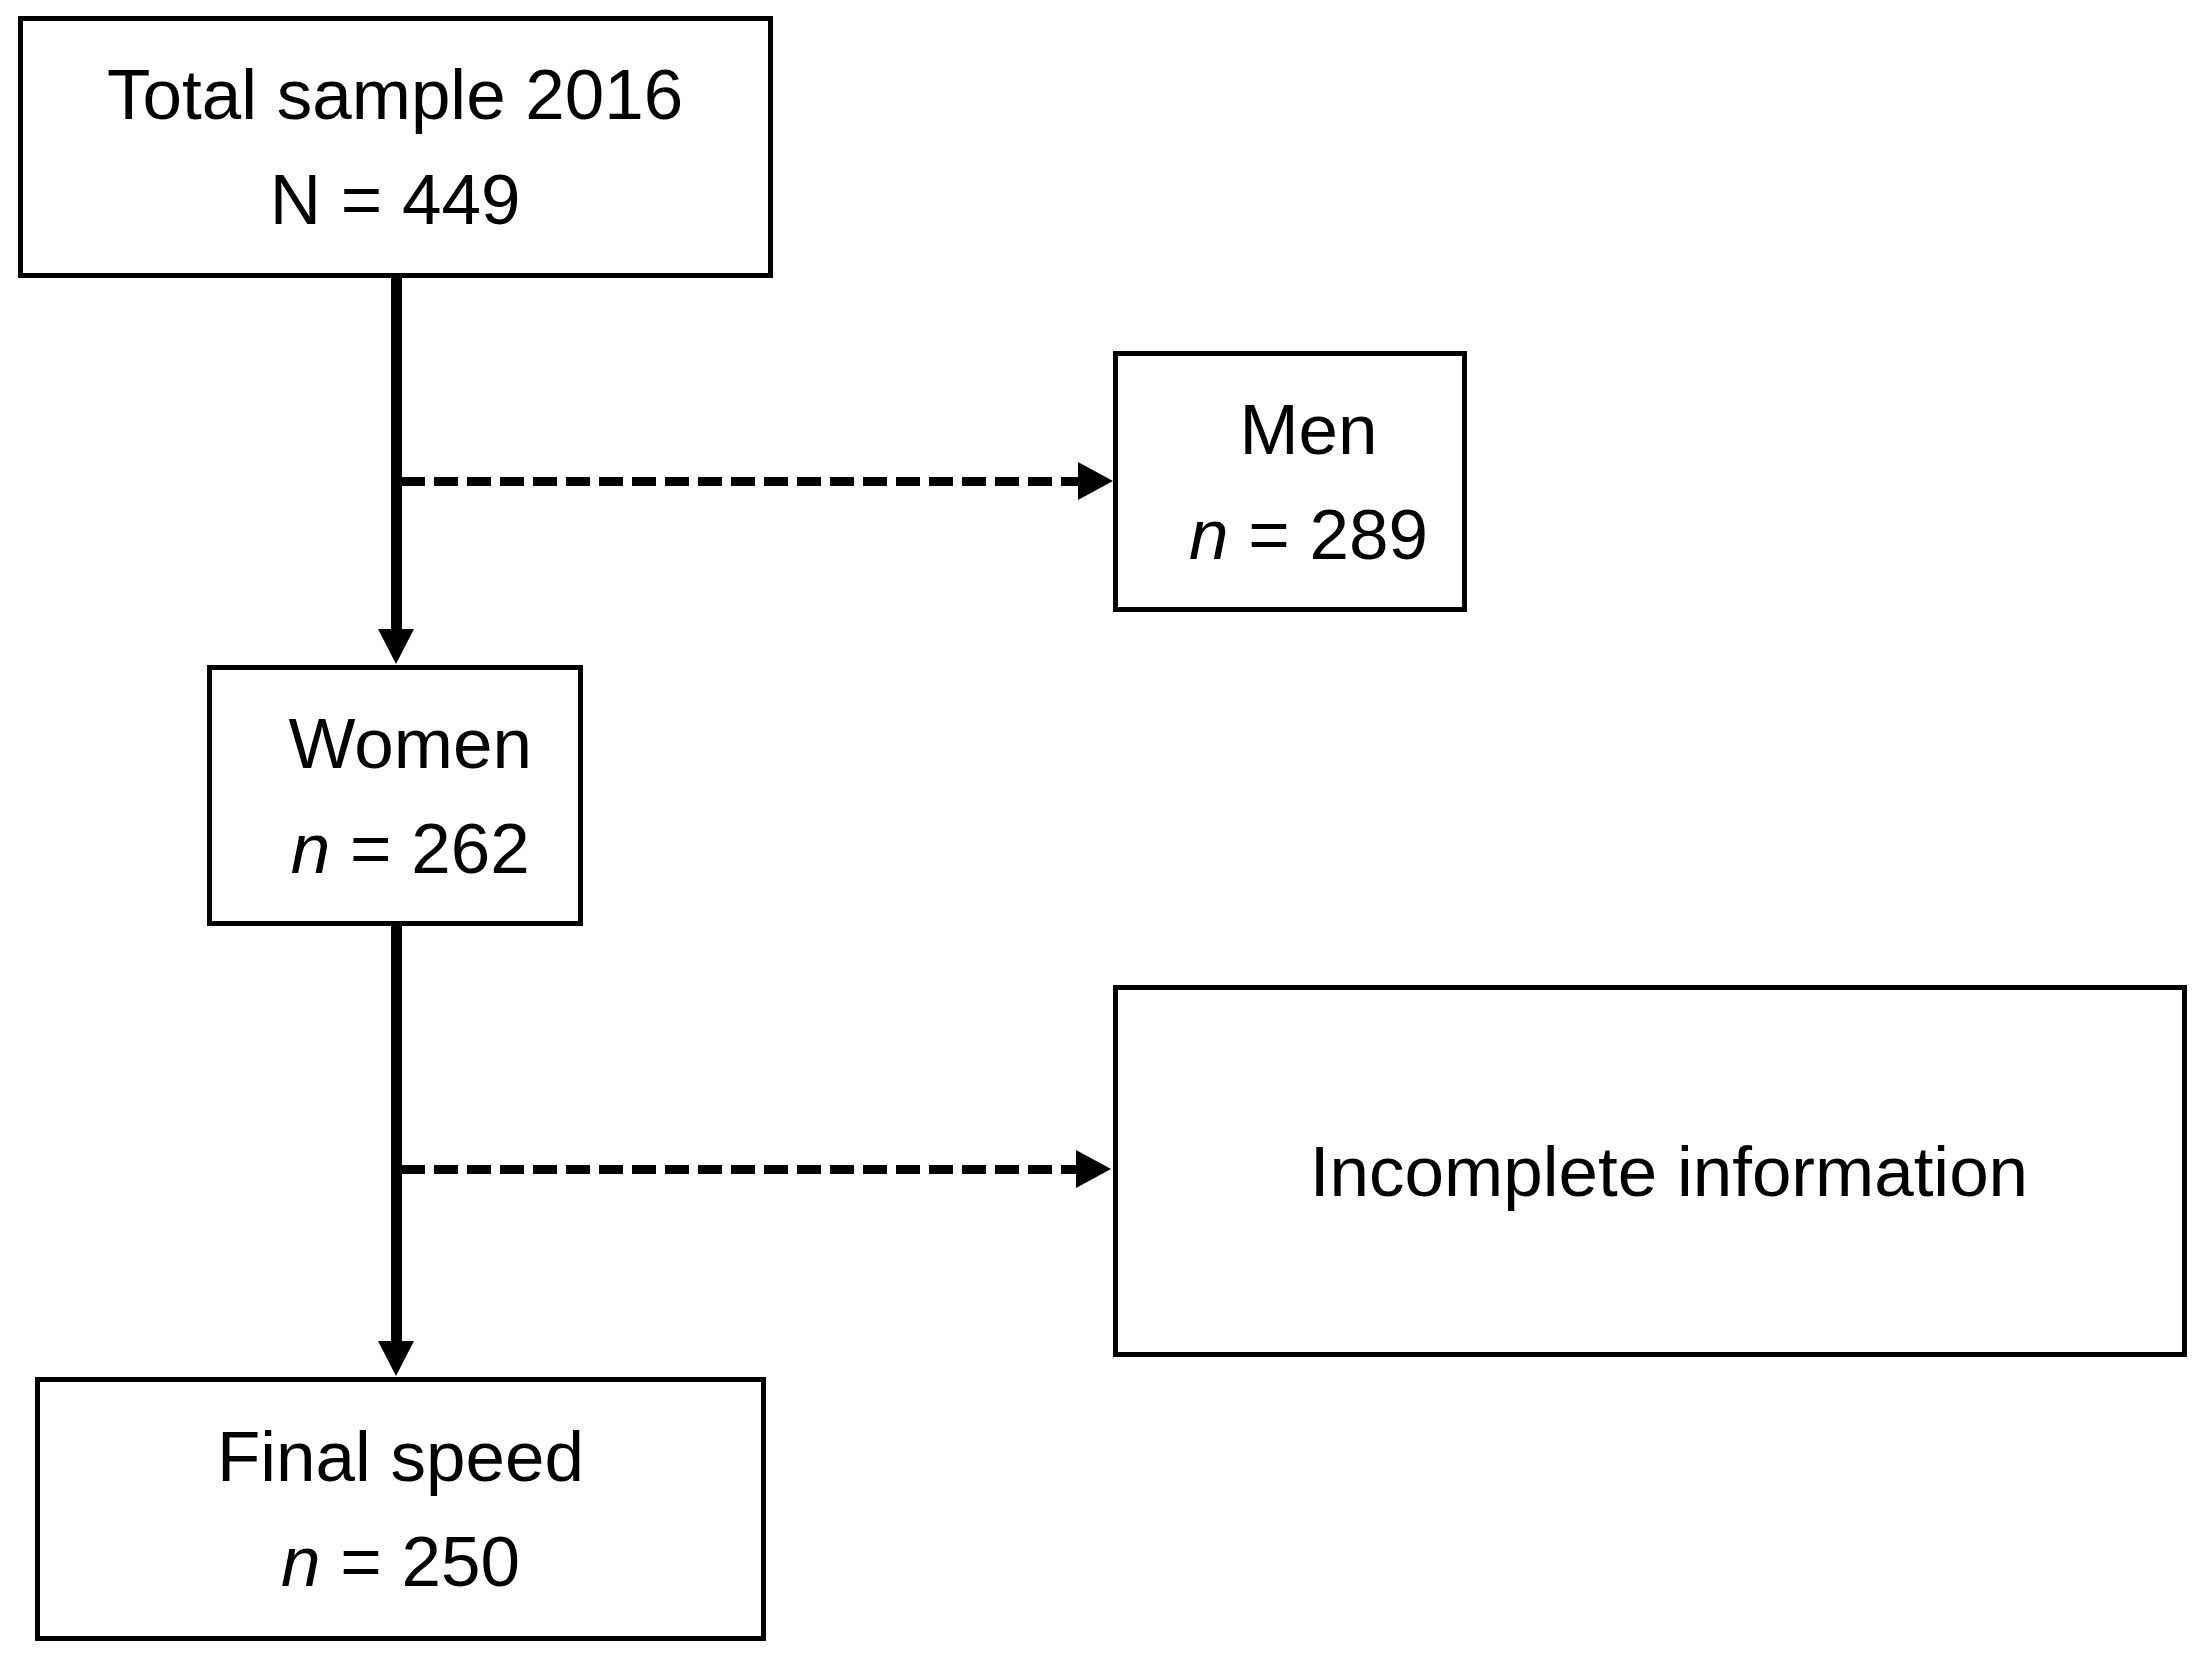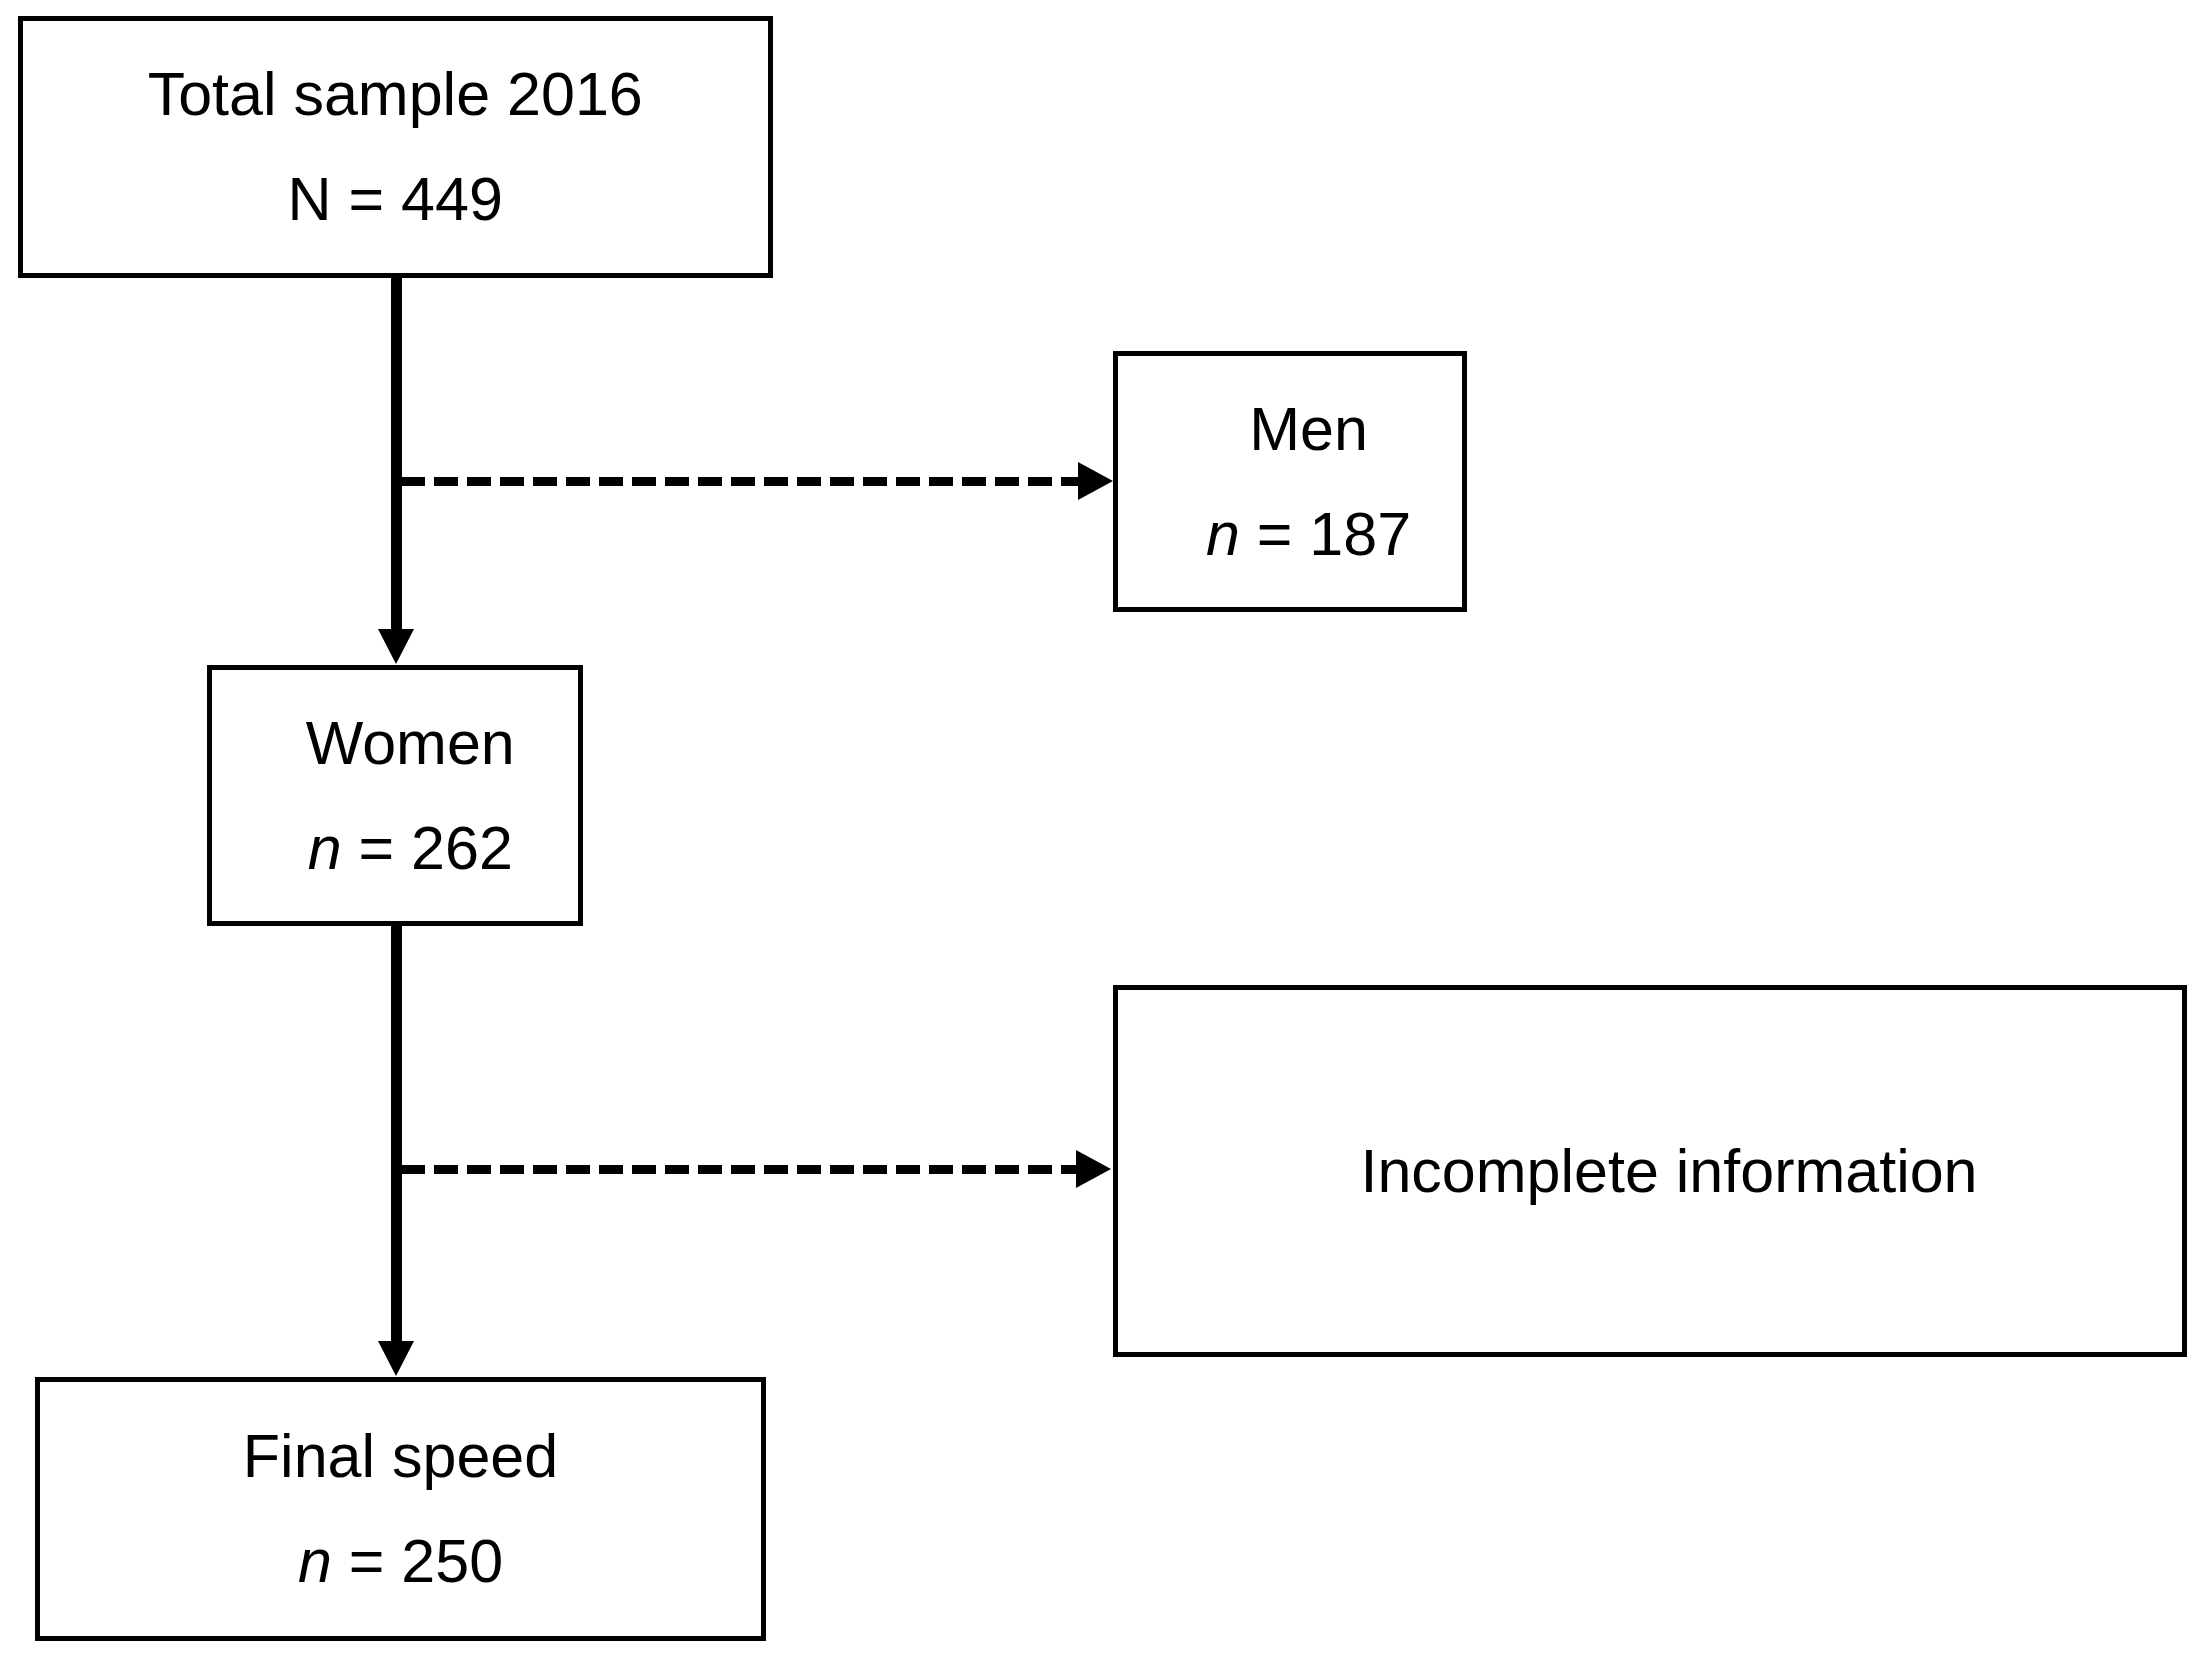--- a/index.html
+++ b/index.html
@@ -16,21 +16,21 @@
     color: #000000;
   }
   .box {
     position: absolute;
     box-sizing: border-box;
     border: 5px solid #000000;
     background: #ffffff;
     display: flex;
     flex-direction: column;
     justify-content: center;
-    font-size: 61px;
+    font-size: 71px;
     line-height: 105px;
     white-space: nowrap;
   }
   .box.center { text-align: center; }
   .box.left   { text-align: center; }
   .box .line { display: block; }
   .box .it { font-style: italic; }
 
   
   #box-total-sample   { left: 17.7px;   top: 15.6px;   width: 755px; height: 262px; }
@@ -79,21 +79,21 @@
 
 <div class="canvas">
 
   <div class="box center" id="box-total-sample">
       <div class="line"><span>Total sample 2016</span></div>
       <div class="line"><span>N = 449</span></div>
     </div>
 
   <div class="box left" id="box-men">
       <div class="line"><span>Men</span></div>
-      <div class="line"><span class="it">n</span><span> = 187</span></div>
+      <div class="line"><span class="it">n</span><span> = 289</span></div>
     </div>
 
   <div class="box left" id="box-women">
       <div class="line"><span>Women</span></div>
       <div class="line"><span class="it">n</span><span> = 262</span></div>
     </div>
 
   <div class="box left" id="box-incomplete">
       <div class="line"><span>Incomplete information</span></div>
     </div>

